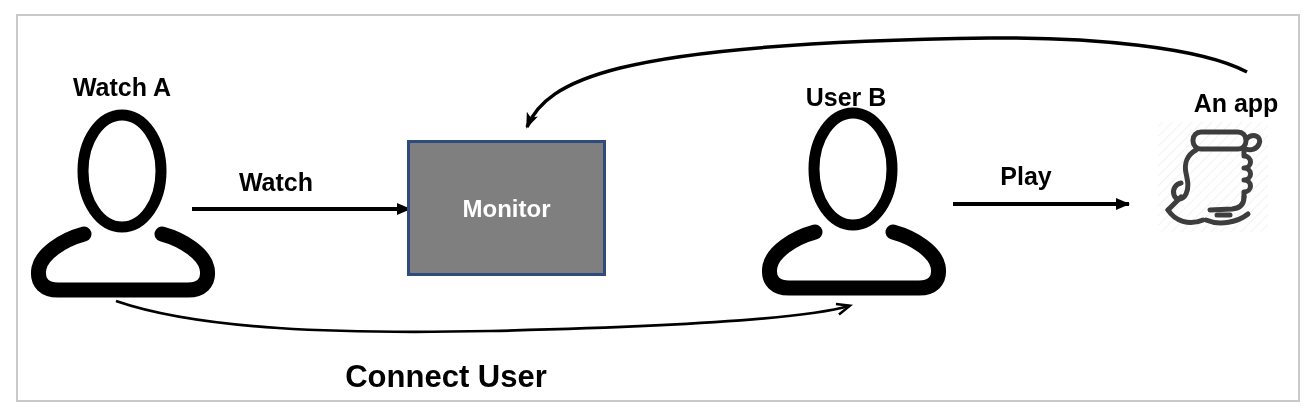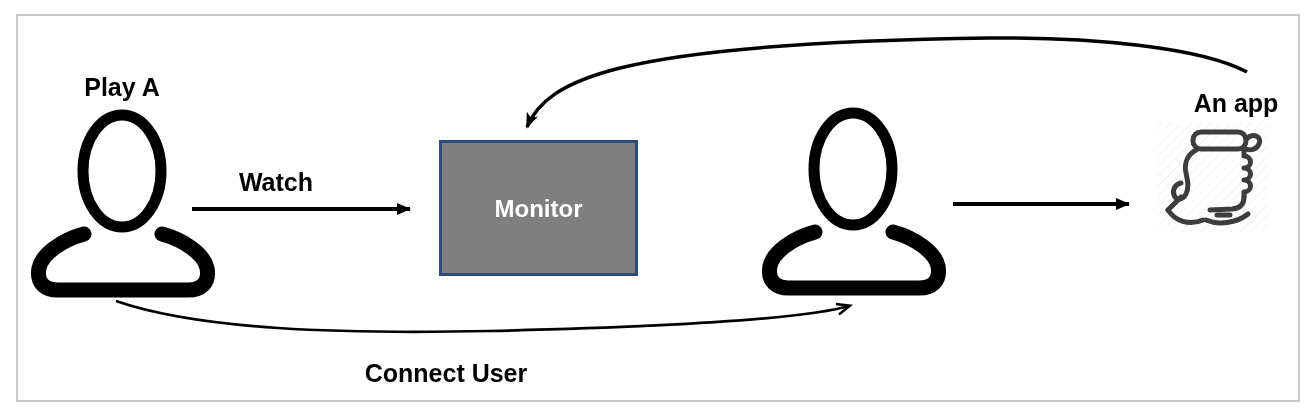--- a/index.html
+++ b/index.html
@@ -16,23 +16,23 @@
   svg.art { position: absolute; left: 0; top: 0; }
   .label {
     position: absolute; font-weight: 700; color: #000000;
     text-align: center; font-size: 25px; line-height: 1.1; white-space: nowrap;
   }
   .user-a-label      { left: 47px;   top: 74px;  width: 150px; }
   .user-b-label      { left: 771px;  top: 84px;  width: 150px; }
   .watch-label       { left: 216px;  top: 169px; width: 120px; }
   .play-label        { left: 966px;  top: 163px; width: 120px; }
   .an-app-label      { left: 1166px; top: 90px;  width: 140px; }
-  .connect-user-label{ left: 336px;  top: 360px; width: 220px; font-size: 25px; }
+  .connect-user-label{ left: 336px;  top: 360px; width: 220px; font-size: 31px; }
   .monitor-box {
-    position: absolute; left: 439px; top: 140px; width: 199px; height: 136px;
+    position: absolute; left: 407px; top: 140px; width: 199px; height: 136px;
     background: #7f7f7f; border: 3px solid #2f4a7d; box-sizing: border-box;
     display: flex; flex-direction: column; align-items: center; justify-content: center;
     color: #ffffff; font-weight: 700; font-size: 24px; line-height: 33px;
   }
 </style>
 </head>
 <body>
 
 <div class="canvas">
 
@@ -95,18 +95,20 @@
 
       <path d="M 25,79 L 12,92"></path>
       <path d="M 12,92 C 19,103 33,108 47,102"></path>
     </g>
   </svg>
 
   <div class="monitor-box">
     <div>Monitor</div>
   </div>
 
-  <div class="label user-a-label">Play A</div>
+  <div class="label user-a-label">Watch A</div>
+  <div class="label user-b-label">User B</div>
   <div class="label watch-label">Watch</div>
+  <div class="label play-label">Play</div>
   <div class="label an-app-label">An app</div>
   <div class="label connect-user-label">Connect User</div>
 
 </div>
 
 </body></html>

